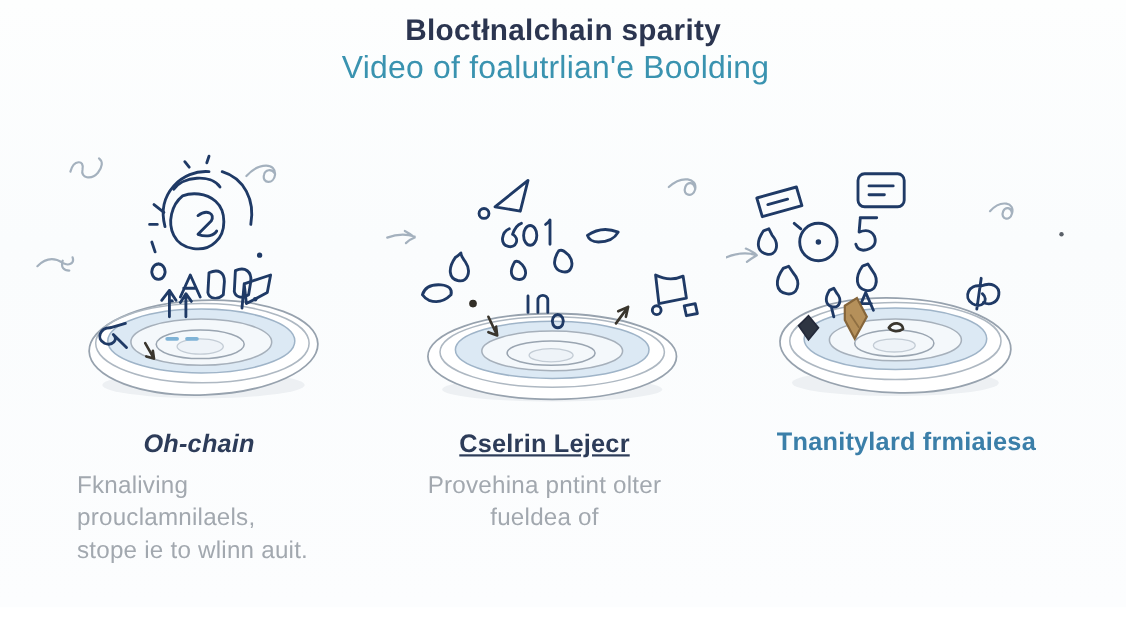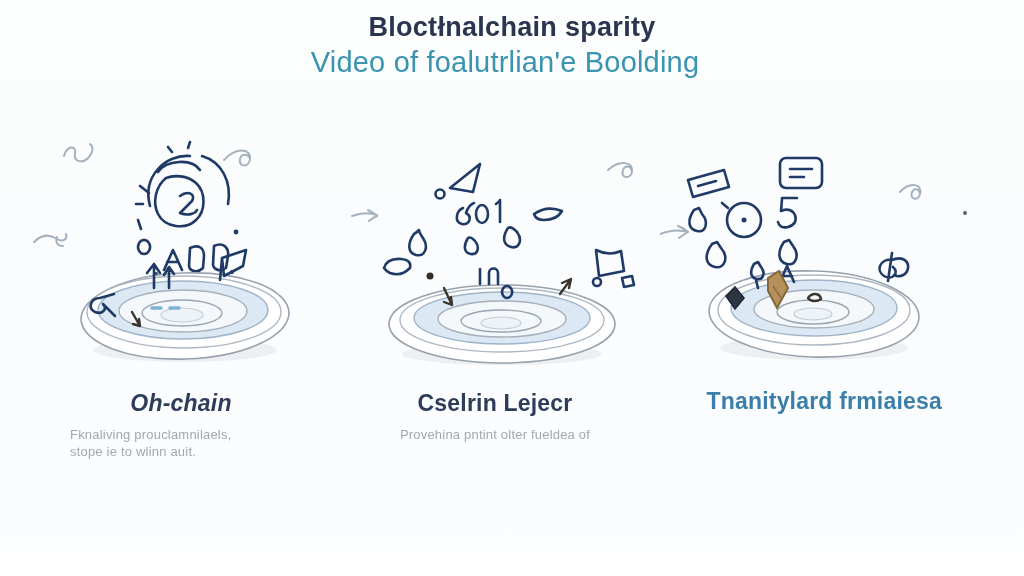--- a/index.html
+++ b/index.html
@@ -38,27 +38,27 @@
   .ring{fill:none;stroke:#aeb8c2;stroke-width:1.4;}
   .ring2{fill:none;stroke:#9aa5b1;stroke-width:1.4;}
   .water{fill:#dce9f4;stroke:#9fb4c8;stroke-width:1.4;}
   .innerplate{fill:#f4f8fb;stroke:#a6b0bb;stroke-width:1.4;}
   .pool{fill:#eef3f8;stroke:#c3ccd5;stroke-width:1.2;}
   .shadow{fill:#edf0f3;}
   
   .col-text{position:absolute;}
   .col-text h3{margin:0;font-size:23px;font-weight:700;letter-spacing:.2px;}
   .col-text p{
-    margin:9px 0 0 0;font-size:13px;line-height:1.34;
+    margin:9px 0 0 0;font-size:22px;line-height:1.34;
     color:#a2a8af;white-space:pre-line;letter-spacing:.2px;
   }
   .col1-text{left:70px;top:390px;width:222px;}
   .col1-text h3{text-align:center;}
   .col2-text{left:366px;top:390px;width:258px;text-align:center;}
-  .col3-text{left:706px;top:388px;width:236px;text-align:right;}
+  .col3-text{left:706px;top:388px;width:236px;text-align:center;}
   .tiny-dot{position:absolute;left:963px;top:211px;width:4px;height:4px;border-radius:50%;background:#5a6068;}
 </style>
 </head>
 <body>
 
 <div class="canvas">
 
   <div class="header">
     <h1 class="title" style="color: rgb(43, 53, 80);">Bloctłnalchain sparity</h1>
     <h2 class="subtitle" style="color: rgb(58, 147, 176);">Video of foalutrlian'e Boolding</h2>
@@ -183,21 +183,21 @@
 
   <div class="tiny-dot"></div>
 
   <div class="col-text col1-text">
     <h3 style="color: rgb(45, 60, 89); font-style: italic;">Oh-chain</h3>
     <p>Fknaliving prouclamnilaels,
 stope ie to wlinn auit.</p>
   </div>
 
   <div class="col-text col2-text">
-    <h3 style="color: rgb(45, 60, 89);">Cselrin Lejecr</h3>
+    <h3 style="color: rgb(45, 60, 89); text-decoration: underline;">Cselrin Lejecr</h3>
     <p>Provehina pntint olter fueldea of</p>
   </div>
 
   <div class="col-text col3-text">
     <h3 style="color: rgb(59, 127, 169);">Tnanitylard frmiaiesa</h3>
   </div>
 
 </div>
 
 </body></html>

